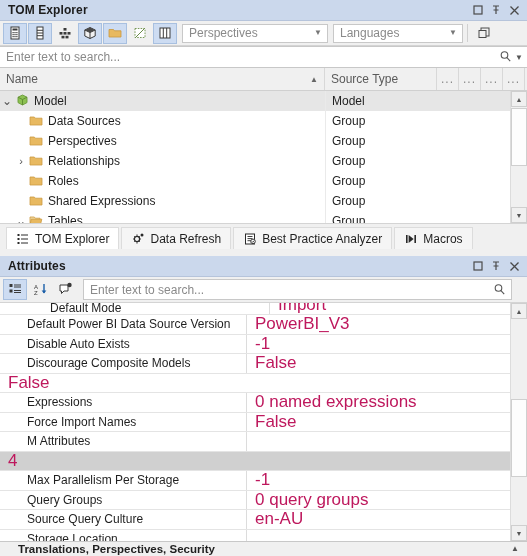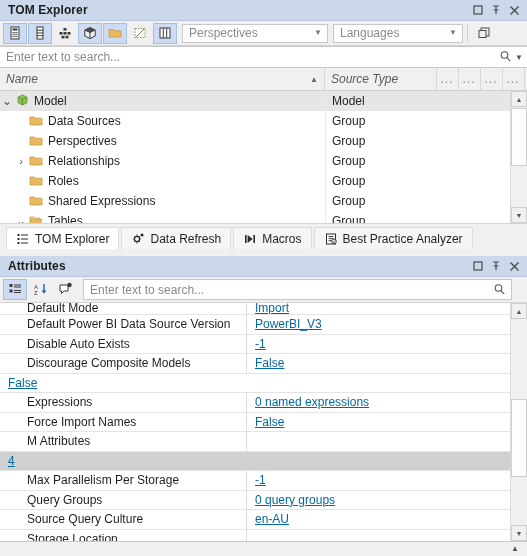--- a/index.html
+++ b/index.html
@@ -46,21 +46,21 @@
     display:flex;align-items:center;padding:0 4px 0 6px;box-sizing:border-box;
   }
   .searchrow .stext{flex:1;color:#8a8a8a;font-size:12px;}
   .mag{width:14px;height:14px;color:#555;}
   .caret{font-size:8px;color:#555;margin-left:2px;}
 
   
   .colhdr{height:23px;background:#f0f0f0;border-bottom:1px solid #d0d0d0;display:flex;box-sizing:border-box;}
   .ch{
     border-right:1px solid #d8d8d8;display:flex;align-items:center;padding:0 6px;
-    box-sizing:border-box;color:#5a5a5a;font-size:12px;height:100%;font-style:italic;
+    box-sizing:border-box;color:#5a5a5a;font-size:12px;height:100%;
   }
   .ch .sortasc{margin-left:auto;font-size:8px;color:#666;}
   .ch.dots{justify-content:center;padding:0;color:#8a8a8a;letter-spacing:1px;}
 
   
   .treewrap{background:#fff;position:relative;overflow:hidden;}
   .trow{height:20px;display:flex;align-items:center;box-sizing:border-box;
         border-bottom:1px solid transparent;position:relative;}
   .trow.sel{background:#e6e6e6;}
   .tw-name{display:flex;align-items:center;width:325px;box-sizing:border-box;overflow:hidden;white-space:nowrap;}
@@ -81,22 +81,22 @@
        background:#f5f5f5;border:1px solid #dcdcdc;border-bottom:none;margin-right:2px;font-size:12px;color:#1f1f1f;}
   .tab.active{background:#fff;}
   .tab .ti{width:14px;height:14px;display:flex;align-items:center;justify-content:center;}
 
   
   .pgrid{background:#fff;position:relative;overflow:hidden;}
   .prow{height:19.5px;display:flex;border-bottom:1px solid #e4e4e4;box-sizing:border-box;}
   .prow.hl{background:#d0d0d0;}
   .pname{width:247px;padding-left:27px;box-sizing:border-box;display:flex;align-items:center;
          border-right:1px solid #dcdcdc;font-size:12px;color:#1f1f1f;overflow:hidden;white-space:nowrap;}
-  .pval{flex:1;padding-left:8px;display:flex;align-items:center;font-size:12px;color:#0369a1;
-        overflow:hidden;white-space:nowrap;text-decoration:underline;}
+  .pval{flex:1;padding-left:8px;display:flex;align-items:center;font-size:17px;color:#be185d;
+        overflow:hidden;white-space:nowrap;}
   .catbar{height:14px;background:#f0f0f0;border-top:1px solid #c8c8c8;display:flex;align-items:center;
           padding-left:18px;box-sizing:border-box;font-weight:bold;font-size:11.5px;color:#1f1f1f;}
   .catbar .chev{margin-left:auto;margin-right:8px;font-size:8px;color:#555;font-weight:normal;}
 </style>
 </head>
 <body>
 
 <div class="panel" id="tom-panel" style="top:0;height:224px;">
 
   <div class="titlebar">
@@ -353,37 +353,37 @@
               <path d="M5 1.4v1.4M5 9.2v1.4M1.2 6h1.4M7.4 6h1.4M2.3 3.3l1 1M6.7 7.7l1 1M7.7 3.3l-1 1M3.3 7.7l-1 1"></path>
             </g>
             <circle cx="10" cy="2" r="1.5" fill="#2a2a2a"></circle>
           </svg>
         </span>
         <span>Data Refresh</span>
       </div>
       <div class="tab">
         <span class="ti">
           <svg width="12" height="12" viewBox="0 0 12 12">
-            <rect x="1" y="2" width="1.6" height="8" fill="#2a2a2a"></rect>
-            <path d="M3.6 2l5 4-5 4z" fill="#2a2a2a"></path>
-            <rect x="9.4" y="2" width="1.6" height="8" fill="#2a2a2a"></rect>
-          </svg>
-        </span>
-        <span>Macros</span>
-      </div>
-      <div class="tab">
-        <span class="ti">
-          <svg width="12" height="12" viewBox="0 0 12 12">
             <rect x="1.5" y="1" width="9" height="10" fill="#fff" stroke="#2a2a2a" stroke-width="1"></rect>
             <path d="M3.5 3.5h5M3.5 5.6h5M3.5 7.7h3.4" stroke="#2a2a2a" stroke-width=".9"></path>
             <circle cx="9" cy="8.4" r="2.3" fill="#fff" stroke="#2a2a2a" stroke-width=".9"></circle>
             <path d="M7.9 8.4l.8.9 1.5-1.7" stroke="#2a2a2a" stroke-width=".9" fill="none"></path>
           </svg>
         </span>
         <span>Best Practice Analyzer</span>
+      </div>
+      <div class="tab">
+        <span class="ti">
+          <svg width="12" height="12" viewBox="0 0 12 12">
+            <rect x="1" y="2" width="1.6" height="8" fill="#2a2a2a"></rect>
+            <path d="M3.6 2l5 4-5 4z" fill="#2a2a2a"></path>
+            <rect x="9.4" y="2" width="1.6" height="8" fill="#2a2a2a"></rect>
+          </svg>
+        </span>
+        <span>Macros</span>
       </div>
     </div>
 </div>
 
 <div class="panel" style="top:256px;height:300px;">
 
   <div class="titlebar">
     <span class="tb-title">Attributes</span>
     <span class="tb-btn">
       <svg width="10" height="10" viewBox="0 0 10 10">
@@ -433,21 +433,21 @@
       <span class="mag">
         <svg width="13" height="13" viewBox="0 0 13 13">
             <circle cx="5.5" cy="5" r="3.3" fill="none" stroke="#555" stroke-width="1.1"></circle>
             <path d="M8 7.6l3.2 3.6" stroke="#555" stroke-width="1.1"></path>
           </svg>
       </span>
     </div>
   </div>
 
   <div class="pgrid" id="prop-body" style="height:238px;">
-    <div class="prow" style="height: 12px; overflow: hidden;">
+    <div class="prow" style="height: 12px; overflow: hidden; padding-left: 23px;">
         <div class="pname" style="align-items: flex-end; height: 19px; margin-top: -7px;">Default Mode</div>
         <div class="pval" style="align-items: flex-end; height: 19px; margin-top: -7px;">Import</div>
       </div>
       <div class="prow">
         <div class="pname">Default Power BI Data Source Version</div>
         <div class="pval">PowerBI_V3</div>
       </div>
       <div class="prow">
         <div class="pname">Disable Auto Exists</div>
         <div class="pval">-1</div>
@@ -491,15 +491,16 @@
         <div class="pval"></div>
       </div>
       <div class="vsb" id="prop-sb" style="height:238px;">
       <div class="sbtn">▲</div>
       <div class="sthumb" style="top:96px;height:78px;"></div>
       <div class="sbtn" style="position:absolute;bottom:0;left:0;">▼</div>
     </div>
   </div>
 
   <div class="catbar">
+    <span>Translations, Perspectives, Security</span>
     <span class="chev">▲</span>
   </div>
 </div>
 
 </body></html>

